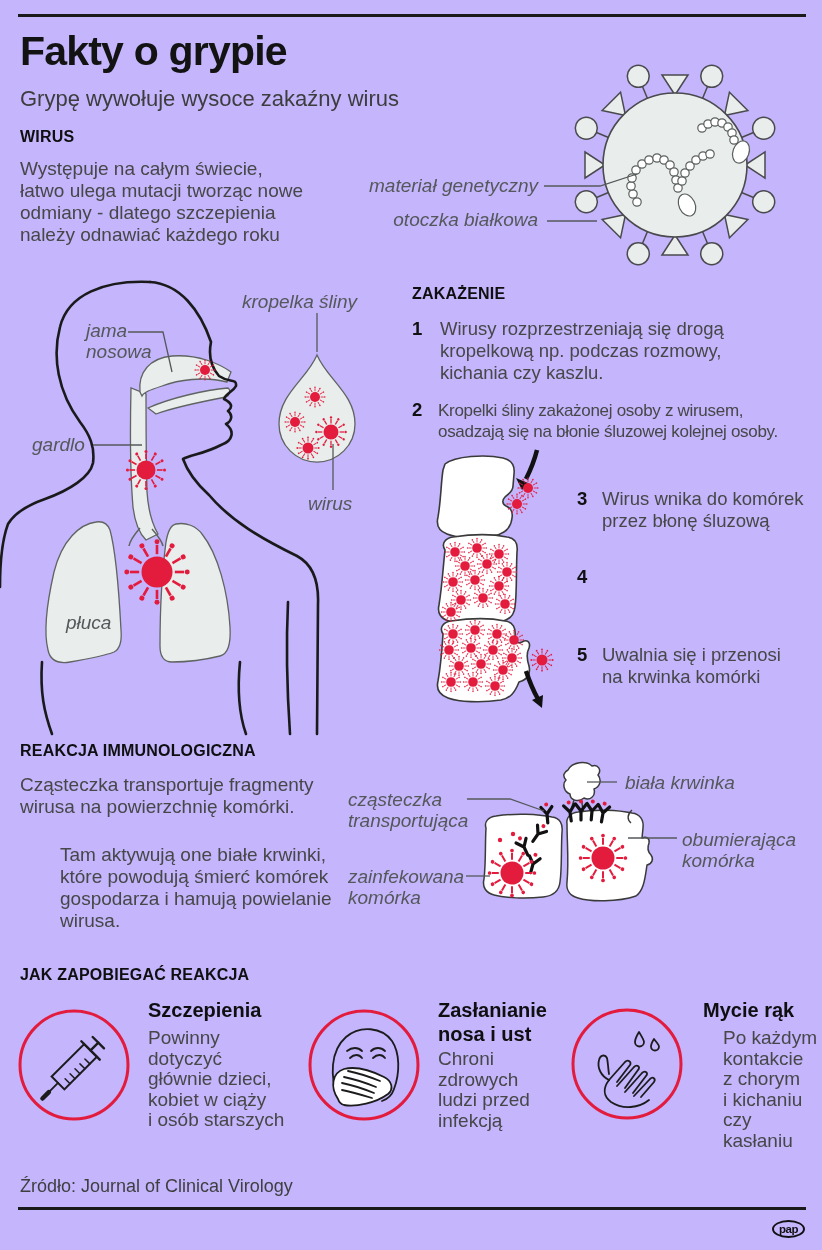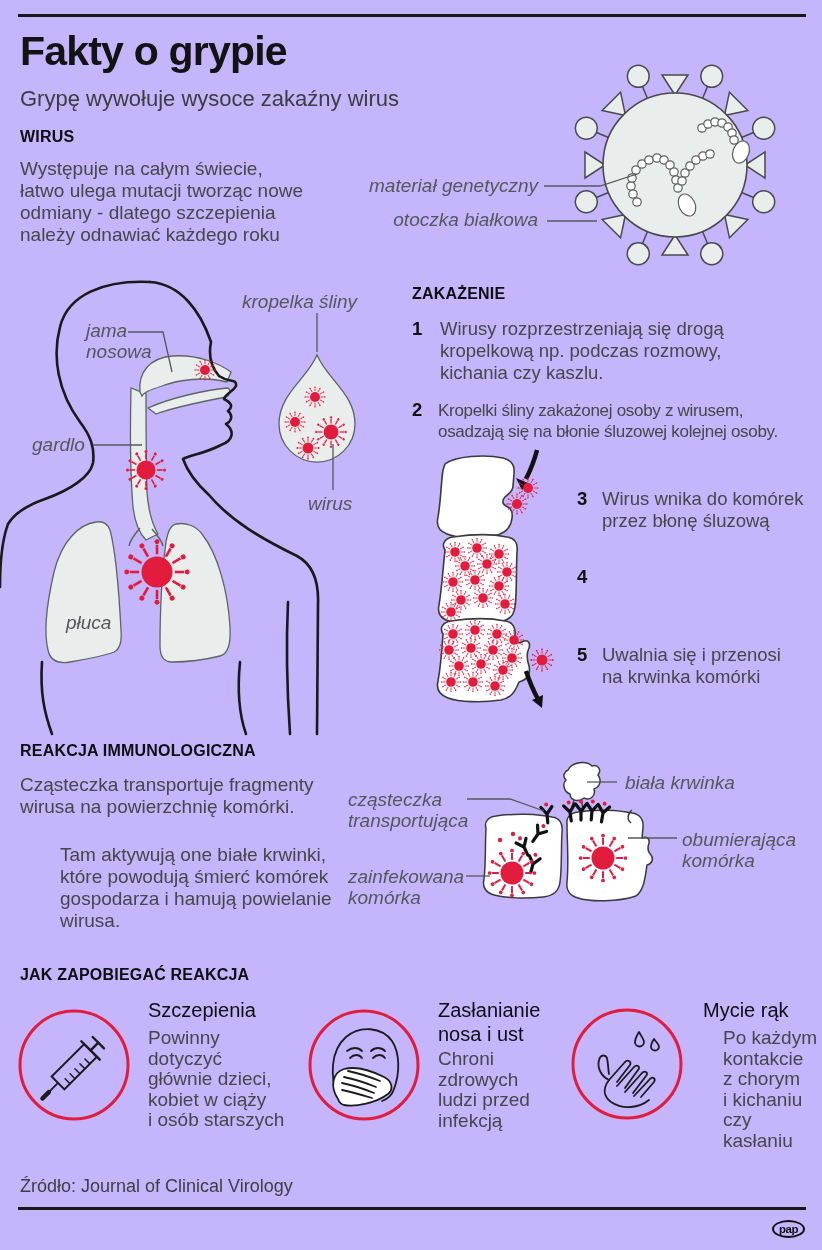--- a/index.html
+++ b/index.html
@@ -9,21 +9,21 @@
   .pre{white-space:pre-line;}
   .rule{background:#1a1a1a;}
   .title{font-size:41px;font-weight:700;color:#131313;letter-spacing:-0.8px;}
   .subtitle{font-size:22px;color:#3d3d3d;}
   .shead{font-size:16px;font-weight:700;color:#0f0f0f;letter-spacing:0.2px;}
   .body{font-size:19px;line-height:22px;color:#474747;}
   .stepnum{font-size:18.5px;font-weight:700;color:#111;}
   .steptext{font-size:18.5px;line-height:22px;color:#474747;}
   .steptext.tight{font-size:17px;letter-spacing:-0.3px;line-height:21px;}
   .ilabel{font-size:19px;font-style:italic;color:#55585a;line-height:21px;}
-  .ptitle{font-size:20px;font-weight:400;color:#0f0f0f;line-height:24px;}
+  .ptitle{font-size:20px;font-weight:700;color:#0f0f0f;line-height:24px;}
   .pbody{font-size:19px;line-height:20.5px;color:#474747;}
   .source{font-size:18px;color:#3f3f3f;}
   .paplogo{border:2.5px solid #111;border-radius:50%;width:29px;height:14px;
            display:flex;align-items:center;justify-content:center;
            font-size:11.5px;font-weight:700;letter-spacing:-0.4px;color:#111;}
   svg.abs{overflow:visible;}
 </style>
 </head>
 <body>
 

